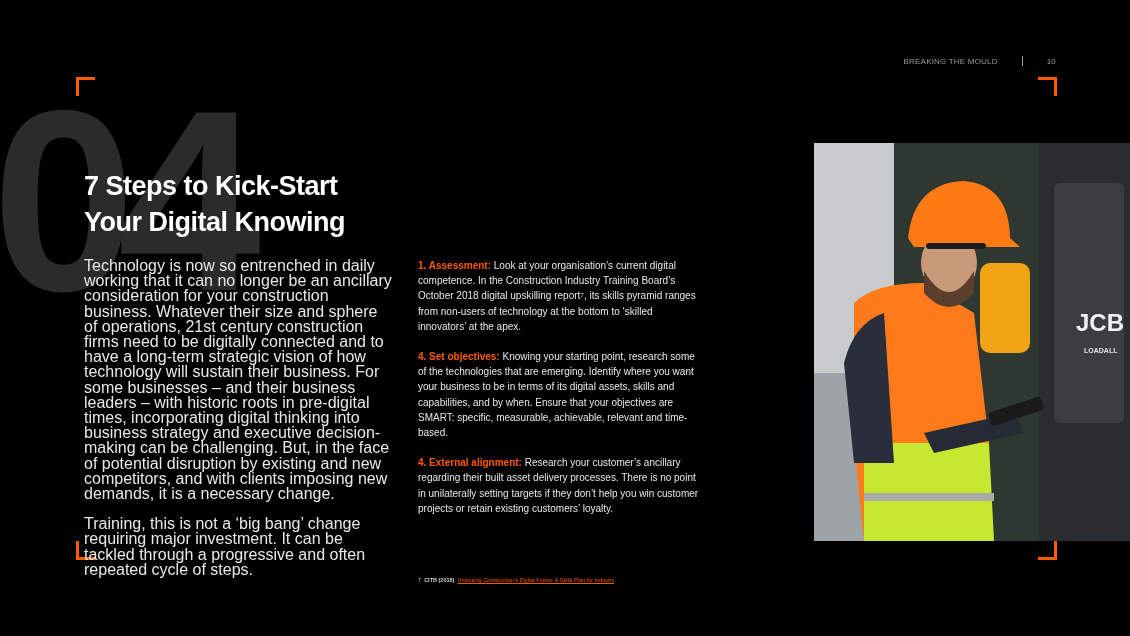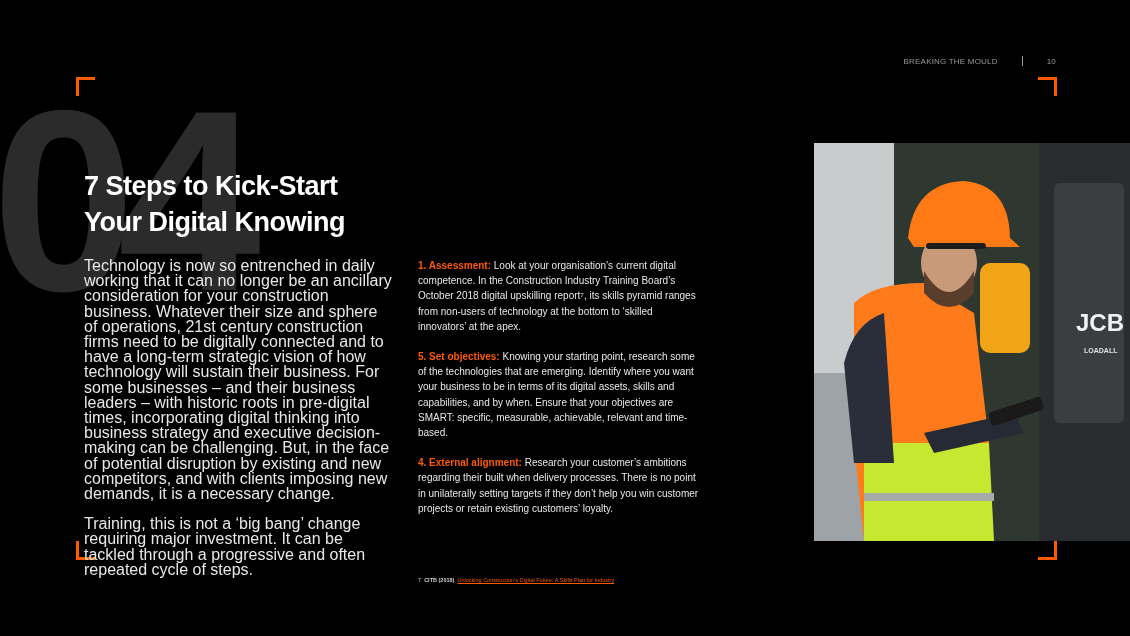--- a/index.html
+++ b/index.html
@@ -66,22 +66,22 @@
   <span>Your Digital Knowing</span>
 </h1>
 
 <div class="intro">
   <p>Technology is now so entrenched in daily working that it can no longer be an ancillary consideration for your construction business. Whatever their size and sphere of operations, 21st century construction firms need to be digitally connected and to have a long-term strategic vision of how technology will sustain their business. For some businesses – and their business leaders – with historic roots in pre-digital times, incorporating digital thinking into business strategy and executive decision-making can be challenging. But, in the face of potential disruption by existing and new competitors, and with clients imposing new demands, it is a necessary change.</p>
   <p>Training, this is not a ‘big bang’ change requiring major investment. It can be tackled through a progressive and often repeated cycle of steps.</p>
 </div>
 
 <div class="steps">
   <p><span class="lead">1. Assessment:</span><span> Look at your organisation’s current digital competence. In the Construction Industry Training Board’s October 2018 digital upskilling report⁷, its skills pyramid ranges from non-users of technology at the bottom to ‘skilled innovators’ at the apex.</span></p>
-  <p><span class="lead">5. Set objectives:</span><span> Knowing your starting point, research some of the technologies that are emerging. Identify where you want your business to be in terms of its digital assets, skills and capabilities, and by when. Ensure that your objectives are SMART: specific, measurable, achievable, relevant and time-based.</span></p>
-  <p><span class="lead">4. External alignment:</span><span> Research your customer’s ambitions regarding their built when delivery processes. There is no point in unilaterally setting targets if they don’t help you win customer projects or retain existing customers’ loyalty.</span></p>
+  <p><span class="lead">4. Set objectives:</span><span> Knowing your starting point, research some of the technologies that are emerging. Identify where you want your business to be in terms of its digital assets, skills and capabilities, and by when. Ensure that your objectives are SMART: specific, measurable, achievable, relevant and time-based.</span></p>
+  <p><span class="lead">4. External alignment:</span><span> Research your customer’s ancillary regarding their built asset delivery processes. There is no point in unilaterally setting targets if they don’t help you win customer projects or retain existing customers’ loyalty.</span></p>
 </div>
 
 <div class="photo">
   <svg width="316" height="398" viewBox="0 0 316 398">
     <rect x="0" y="0" width="80" height="398" fill="#c9cccd"></rect>
     <rect x="0" y="230" width="80" height="168" fill="#9da3a6"></rect>
     <rect x="80" y="0" width="150" height="398" fill="#2e3830"></rect>
     <rect x="225" y="0" width="91" height="398" fill="#2a2d2f"></rect>
     <rect x="240" y="40" width="70" height="240" rx="6" fill="#3a3e41"></rect>
     <rect x="166" y="120" width="50" height="90" rx="10" fill="#f0a416"></rect>

